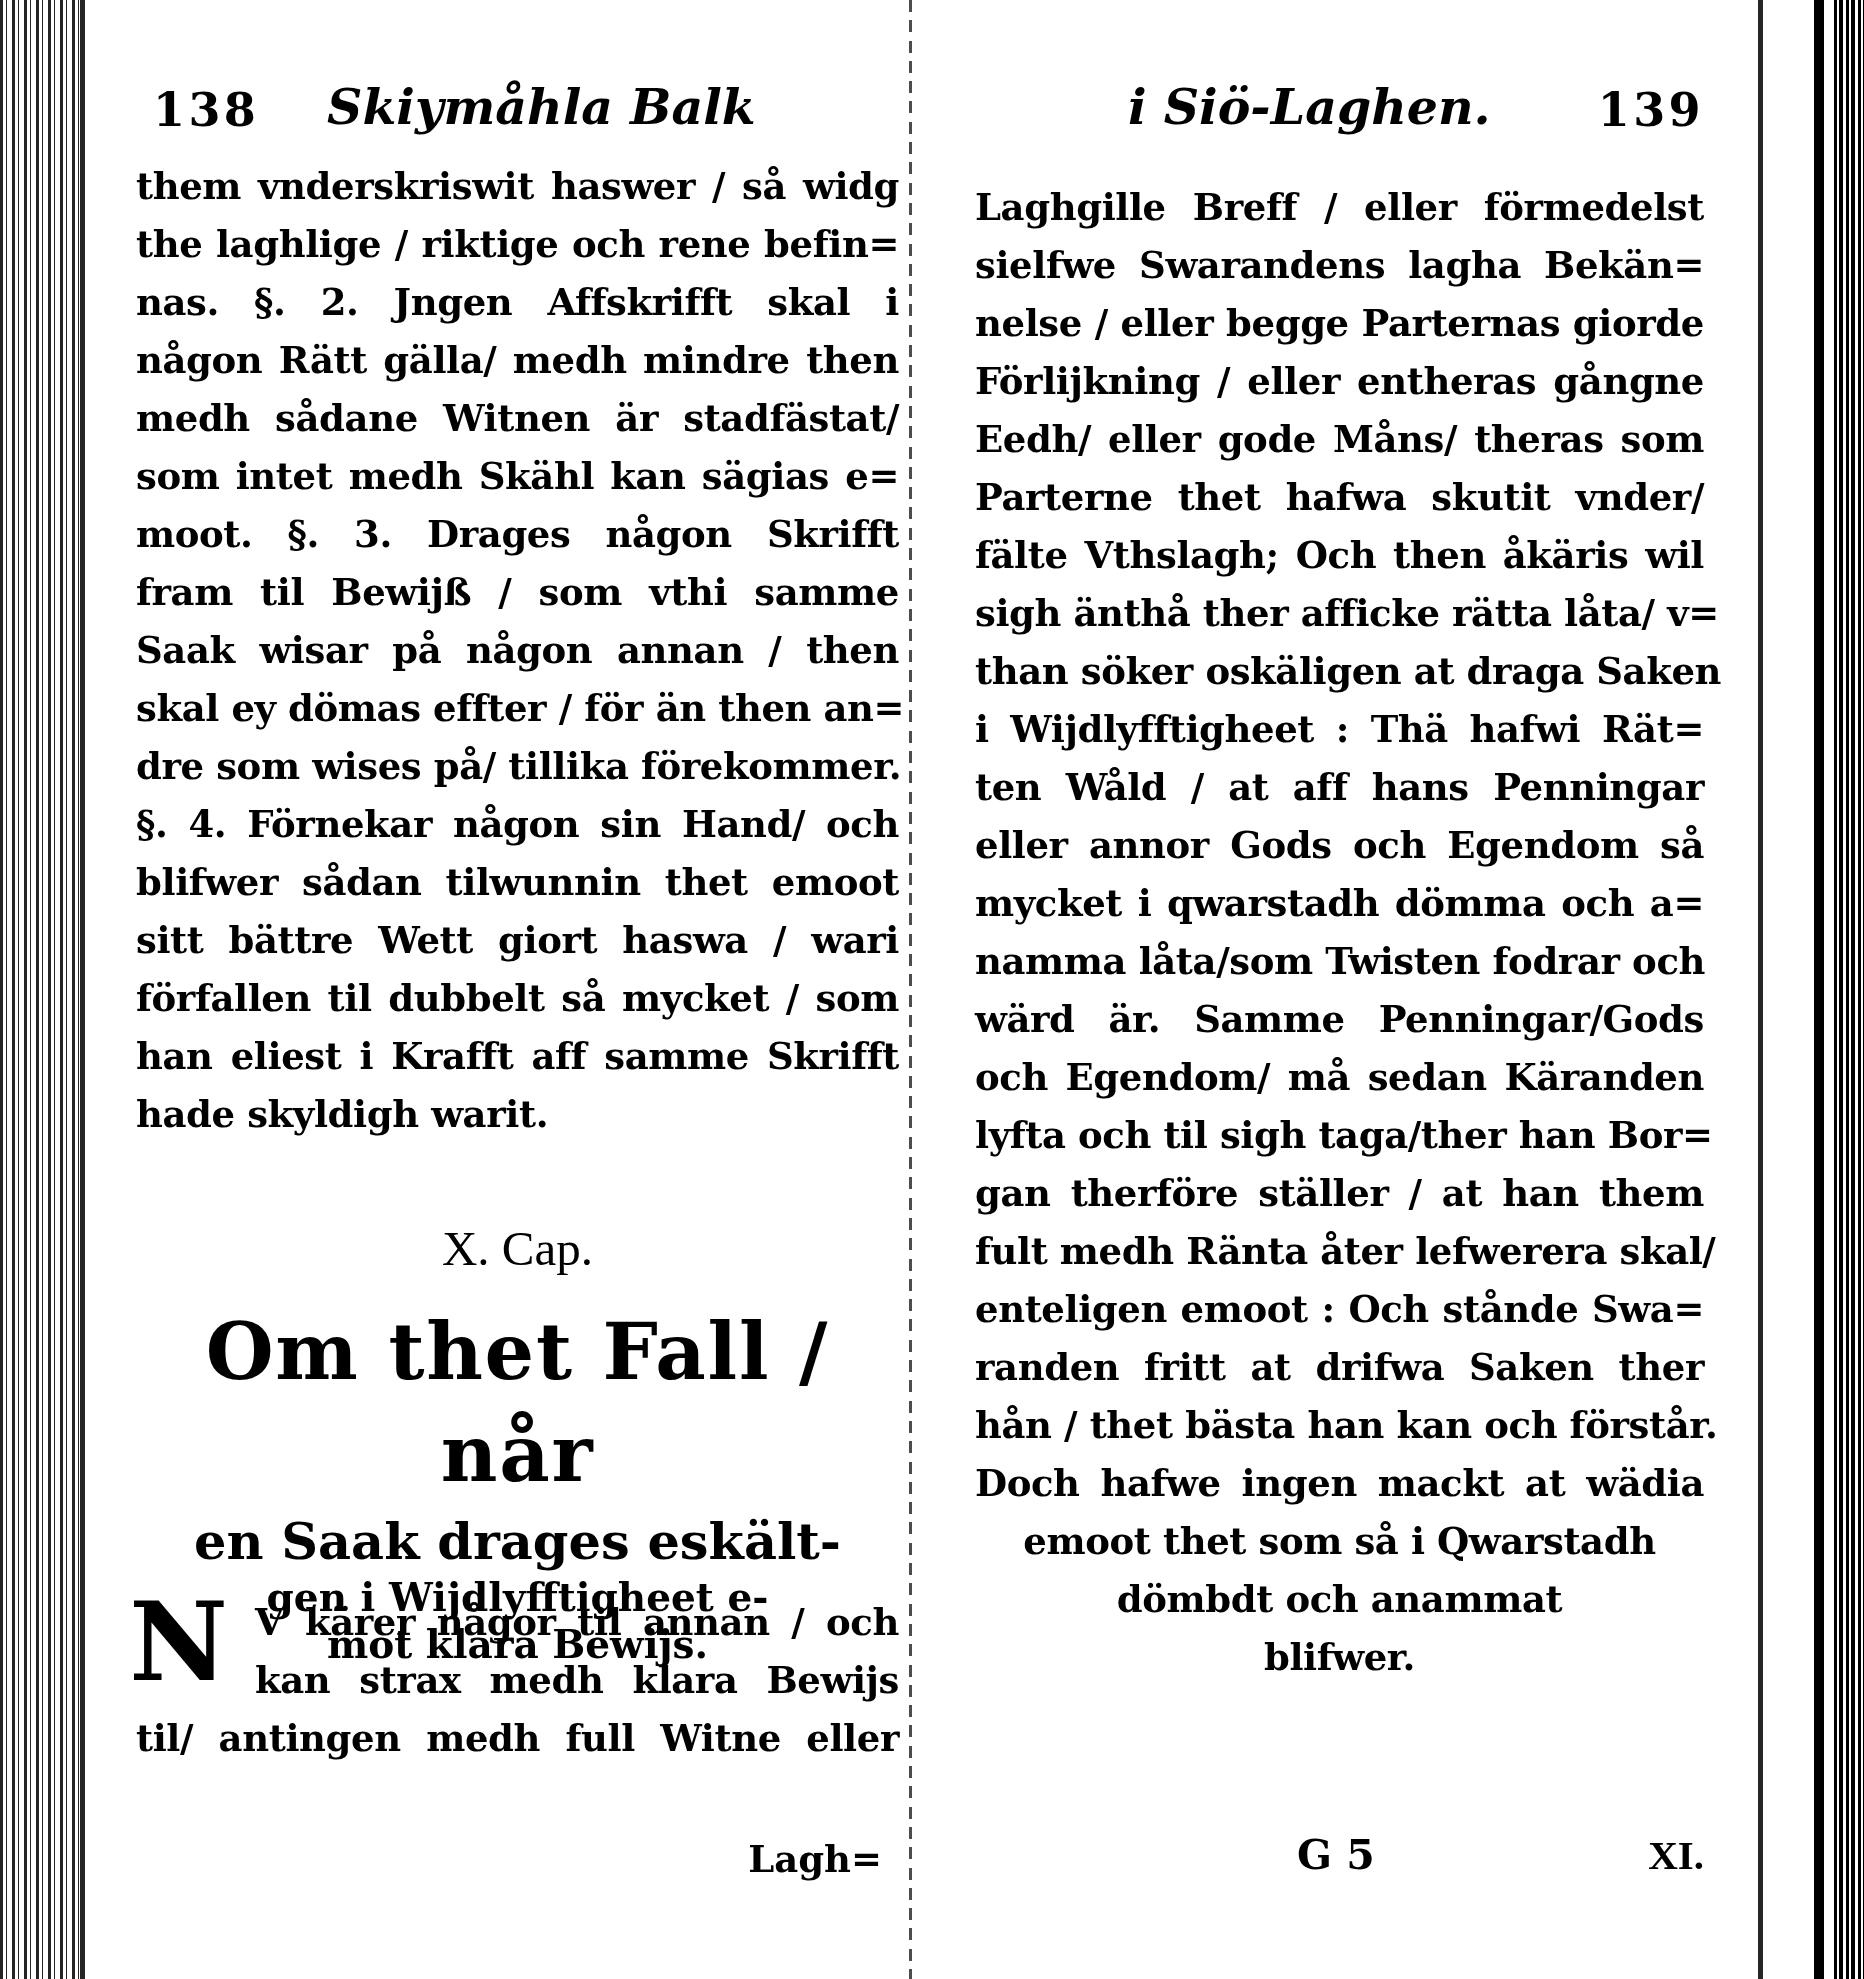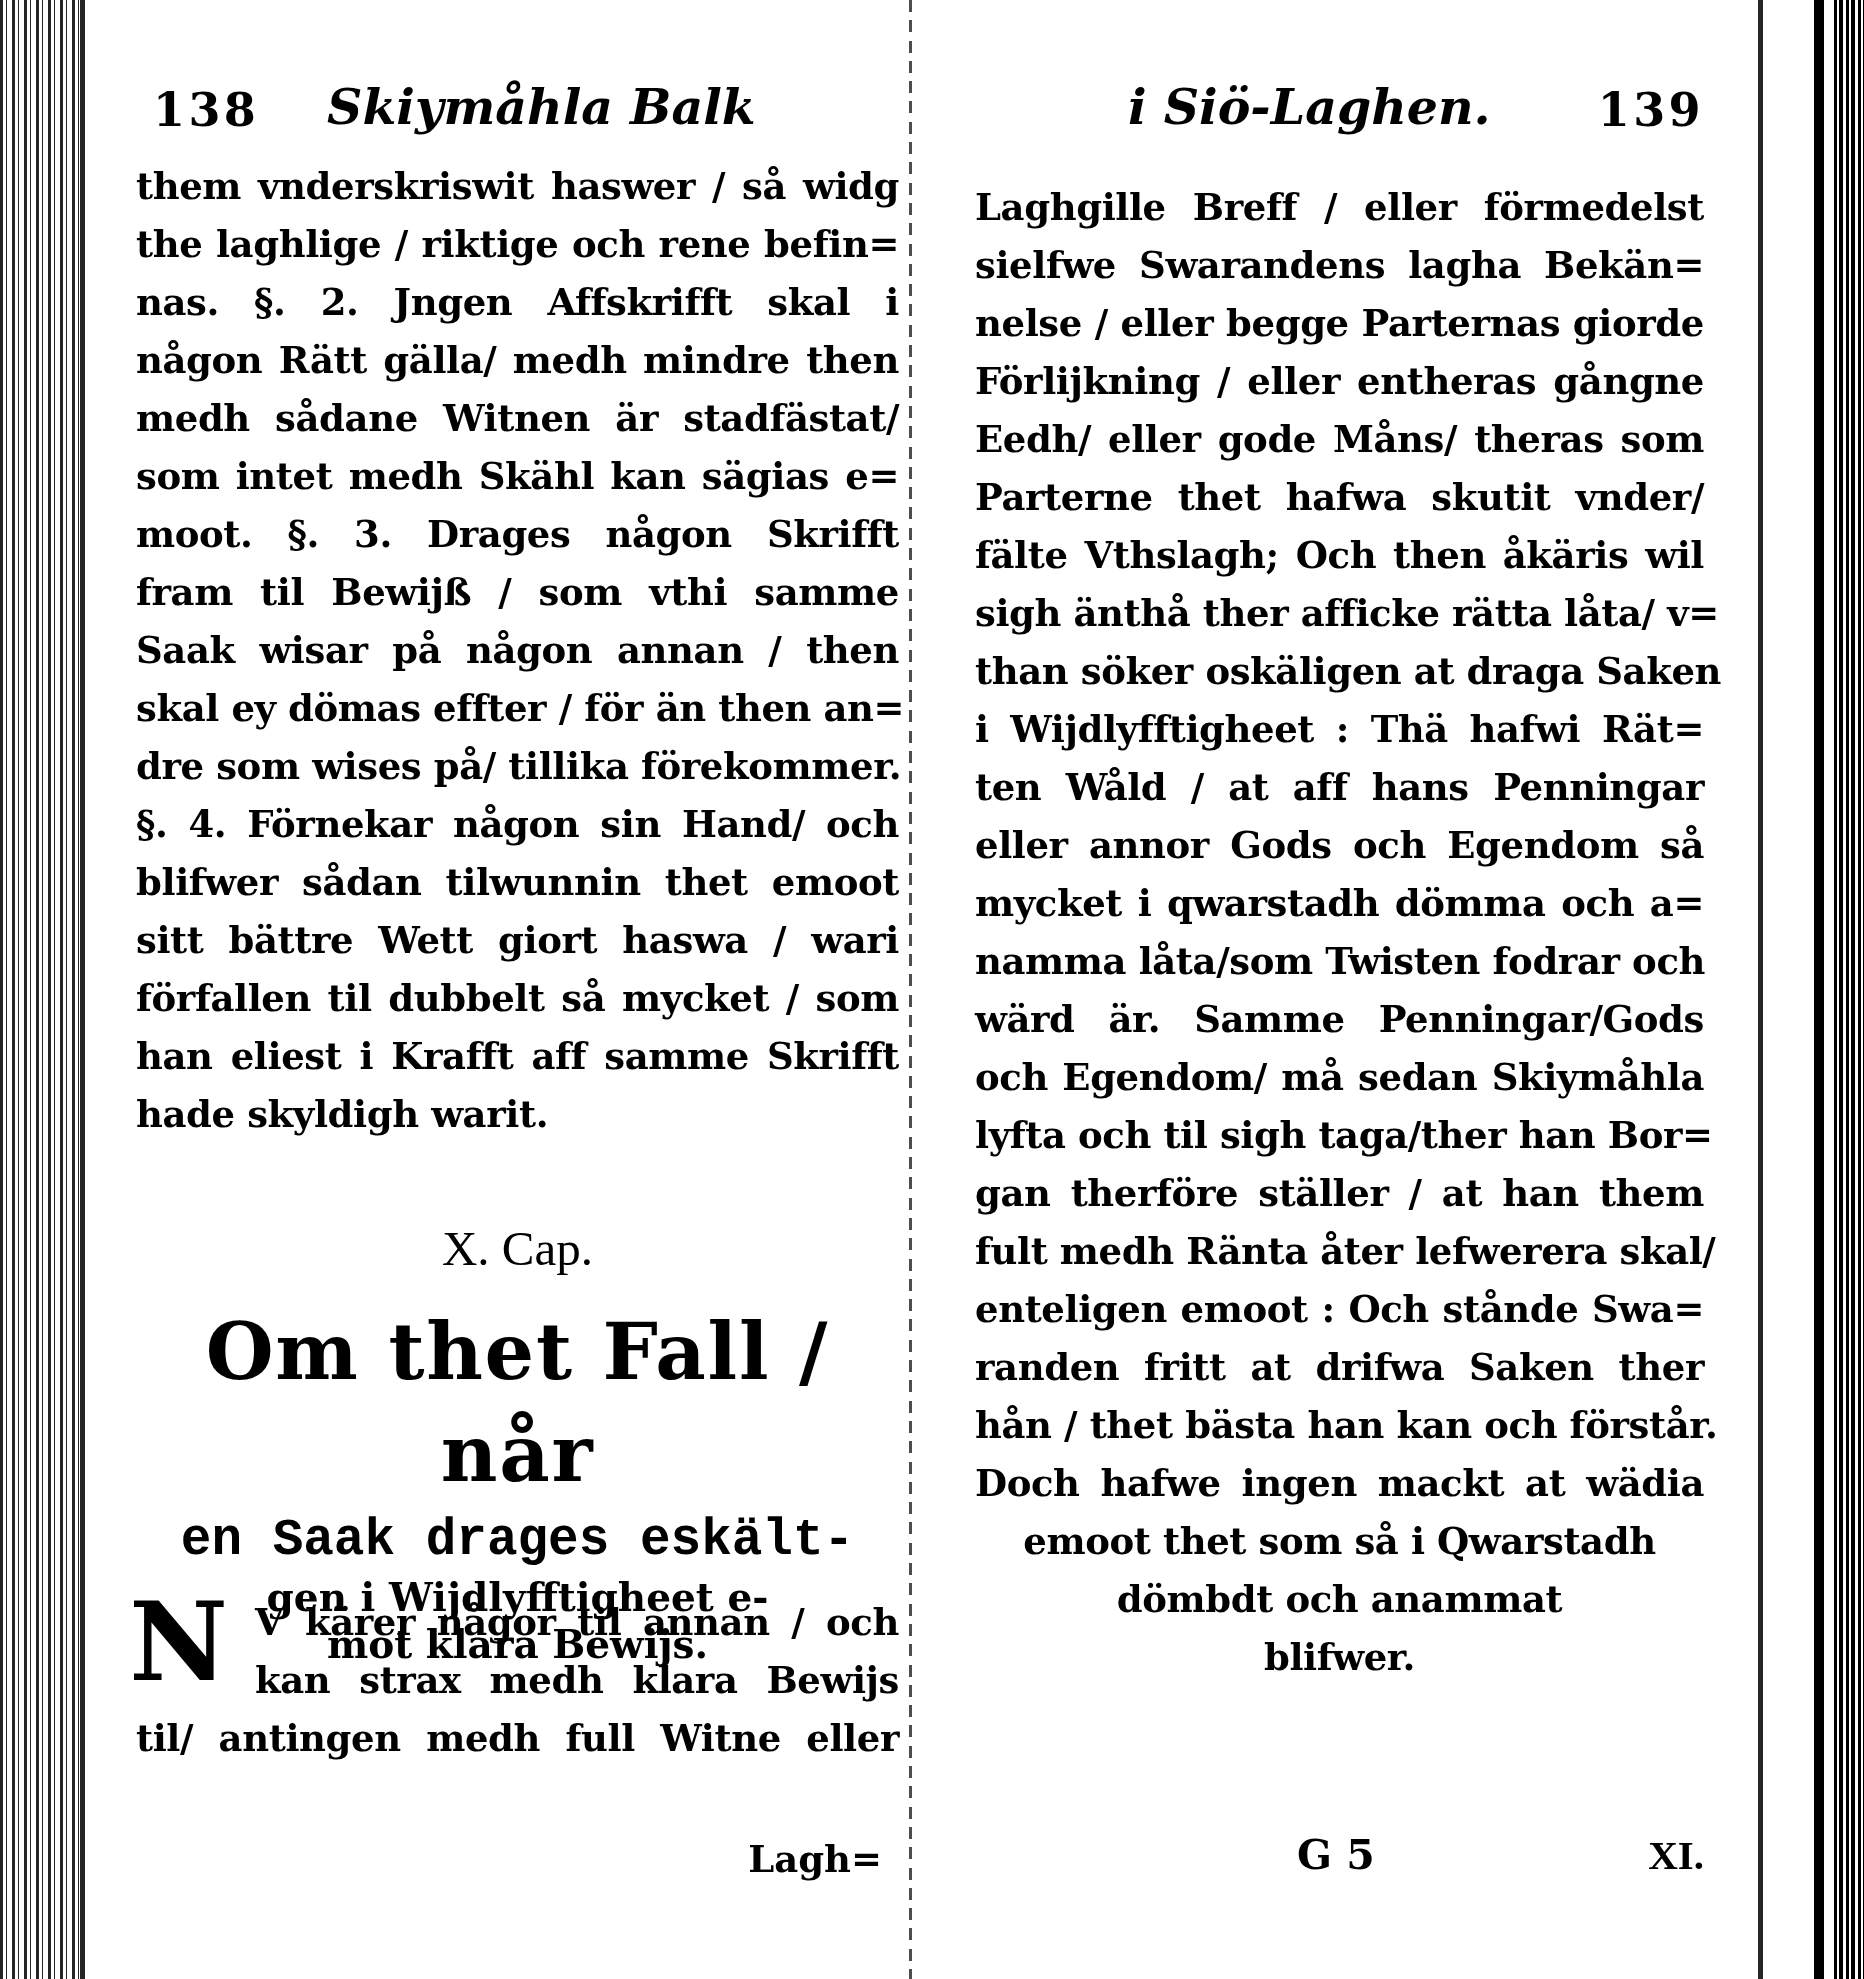--- a/index.html
+++ b/index.html
@@ -59,21 +59,21 @@
 
     .cap-heading {
       position: absolute; top: 1220px; left: 0; right: 0; text-align: center;
       font-family: "Liberation Serif", serif; font-size: 49px; font-weight: normal;
     }
     .chapter-title {
       position: absolute; top: 1301px; left: 0; right: 0; text-align: center;
       font-family: "DejaVu Serif", serif; font-weight: bold;
     }
     .chapter-title .t1 { display:block; font-size: 78px; line-height: 102px; letter-spacing: 1.7px; }
-    .chapter-title .t2 { display:block; font-size: 51px; line-height: 66px; margin-top: 3.4px; font-family: Liberation Mono, monospace; }
+    .chapter-title .t2 { display:block; font-size: 51px; line-height: 66px; margin-top: 3.4px; }
     .chapter-title .t3 { display:block; font-size: 39px; line-height: 47px; }
     .chapter-title .t4 { display:block; font-size: 39px; line-height: 47px; }
 
     .body-after {
       position: absolute; top: 1593px; left: 0; right: 0;
     }
     .drop-initial {
       position: absolute; left: -6.8px; top: -5.1px; font-size: 108px; line-height: 108px;
       font-family: "DejaVu Serif", serif; font-weight: bold;
     }
@@ -163,21 +163,21 @@
     <span class="line">Parterne thet hafwa skutit vnder/</span>
     <span class="line">fälte Vthslagh; Och then åkäris wil</span>
     <span class="line">sigh änthå ther afficke rätta låta/ v=</span>
     <span class="line">than söker oskäligen at draga Saken</span>
     <span class="line">i Wijdlyfftigheet : Thä hafwi Rät=</span>
     <span class="line">ten Wåld / at aff hans Penningar</span>
     <span class="line">eller annor Gods och Egendom så</span>
     <span class="line">mycket i qwarstadh dömma och a=</span>
     <span class="line">namma låta/som Twisten fodrar och</span>
     <span class="line">wärd är. Samme Penningar/Gods</span>
-    <span class="line">och Egendom/ må sedan Skiymåhla</span>
+    <span class="line">och Egendom/ må sedan Käranden</span>
     <span class="line">lyfta och til sigh taga/ther han Bor=</span>
     <span class="line">gan therföre ställer / at han them</span>
     <span class="line">fult medh Ränta åter lefwerera skal/</span>
     <span class="line">enteligen emoot : Och stånde Swa=</span>
     <span class="line">randen fritt at drifwa Saken ther</span>
     <span class="line">hån / thet bästa han kan och förstår.</span>
     <span class="line">Doch hafwe ingen mackt at wädia</span>
     <span class="line center">emoot thet som så i Qwarstadh</span>
     <span class="line center">dömbdt och anammat</span>
     <span class="line center">blifwer.</span>

